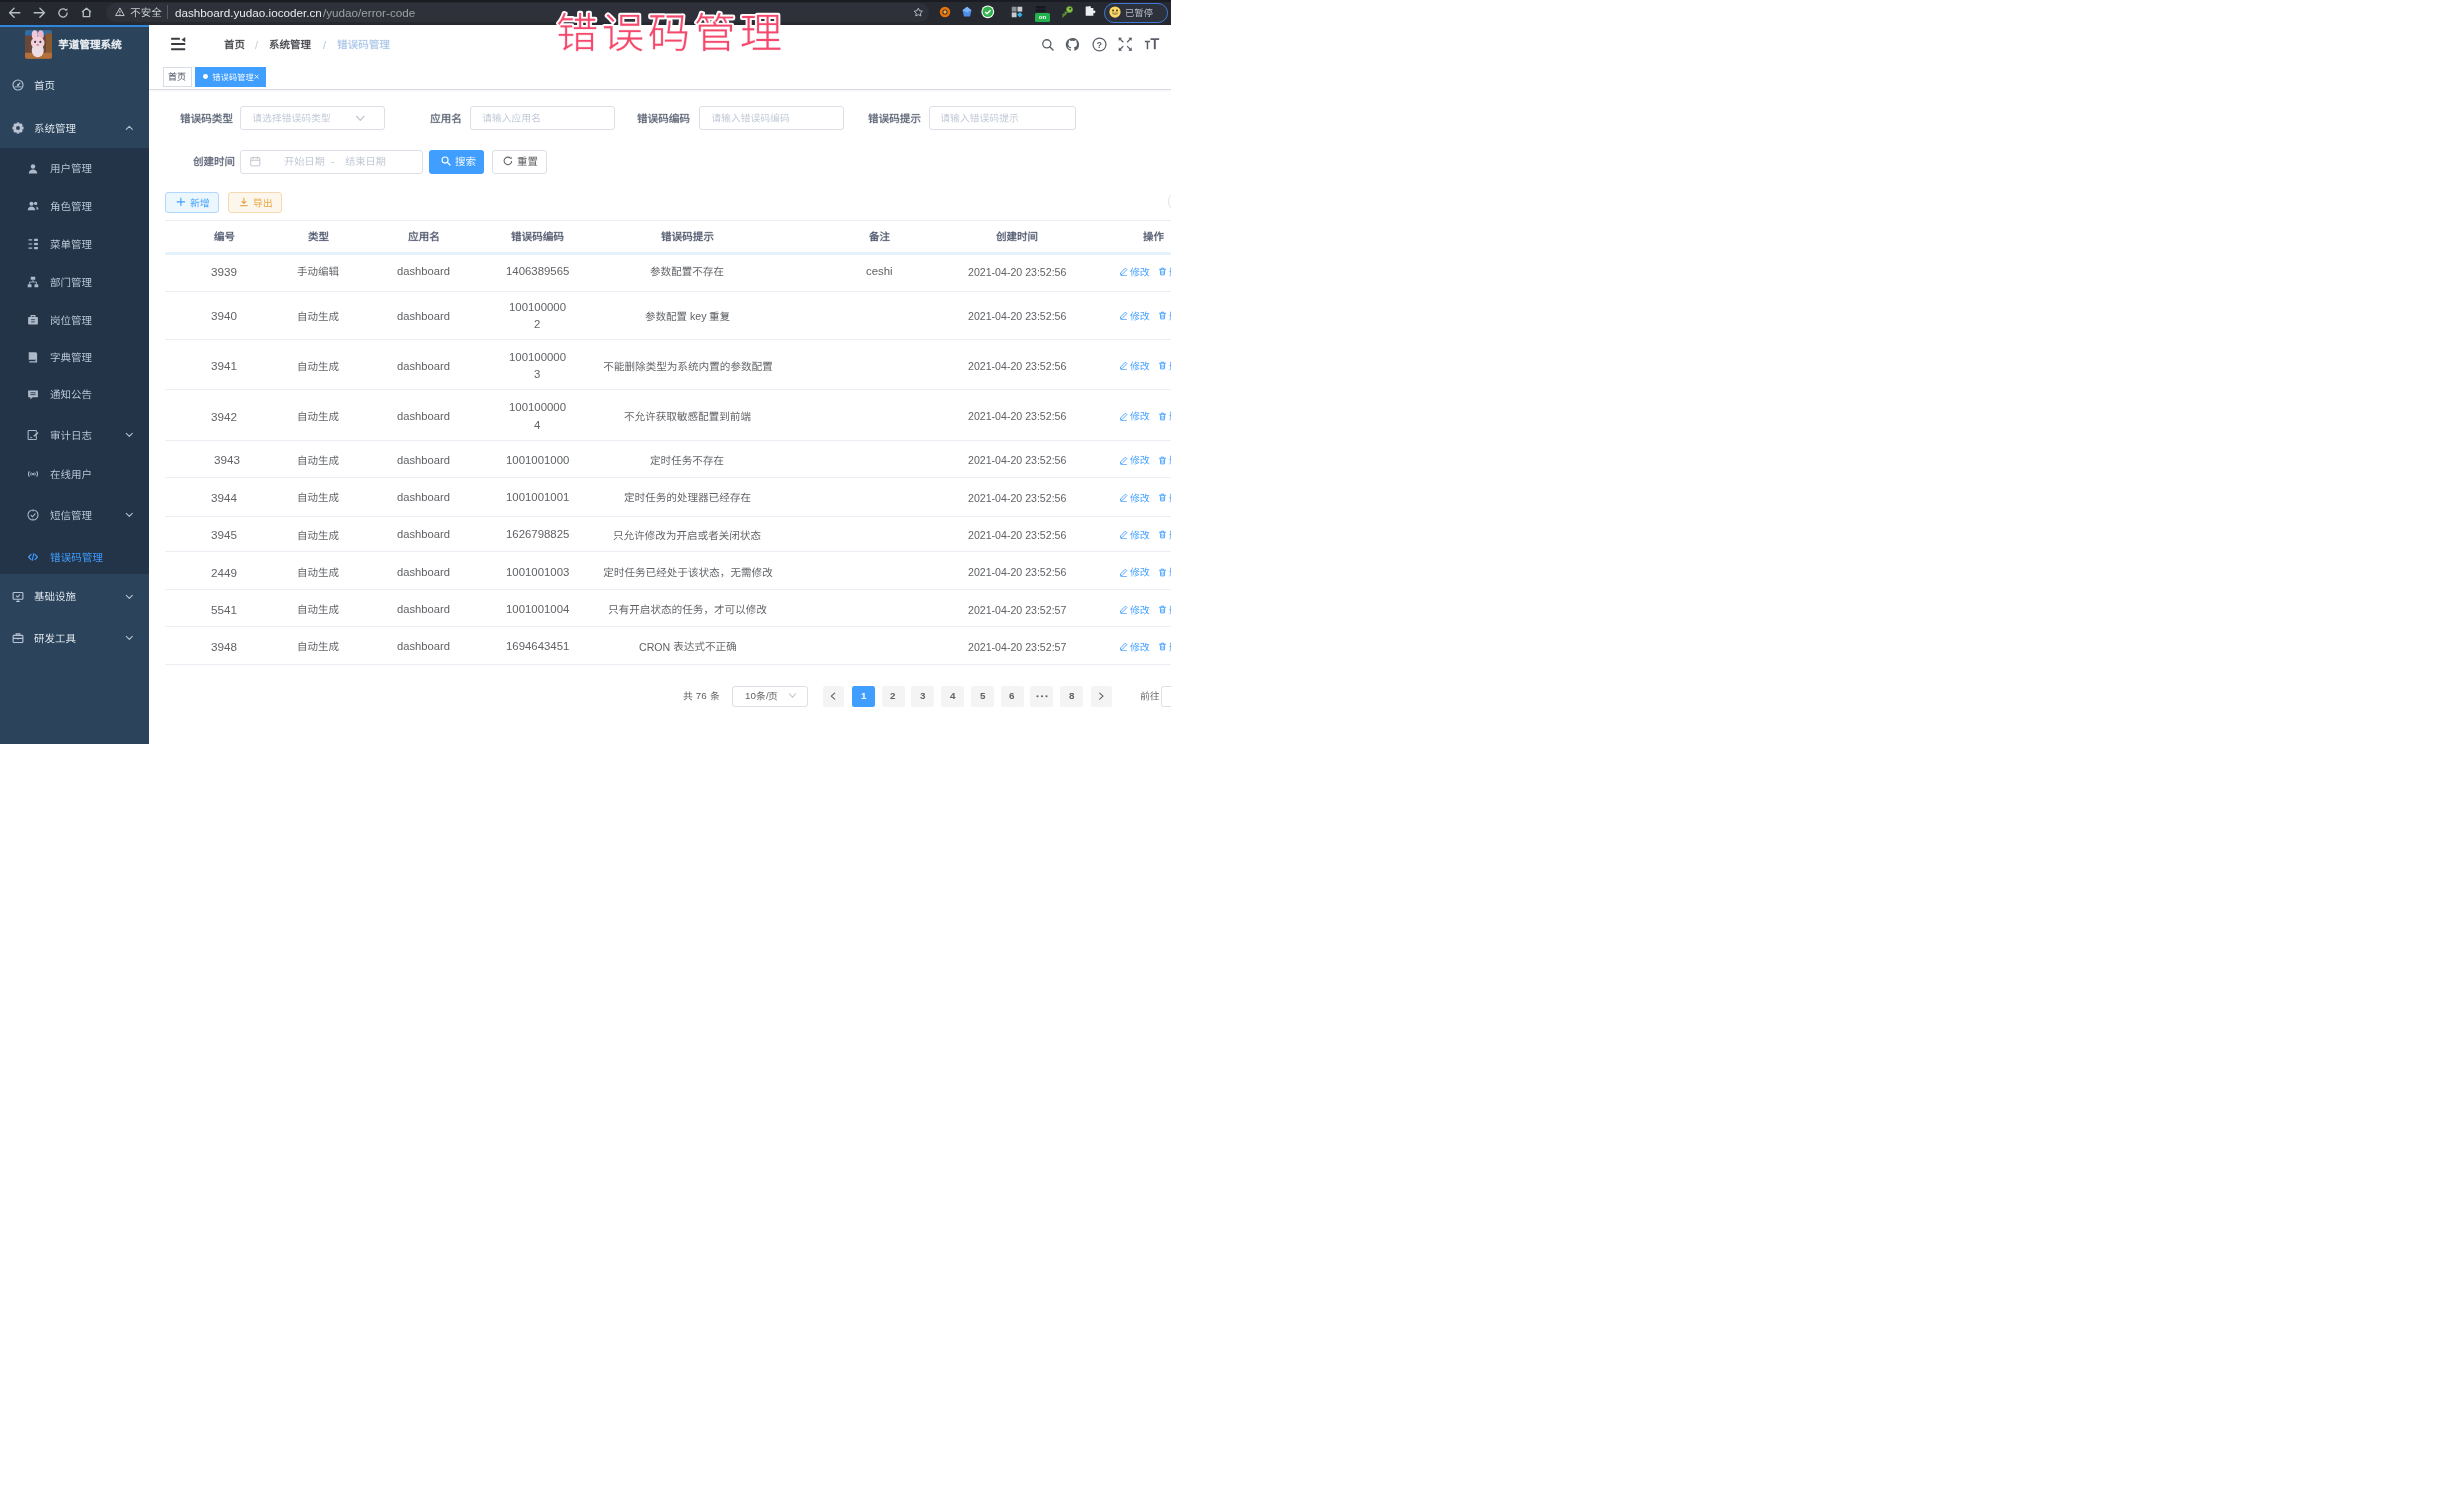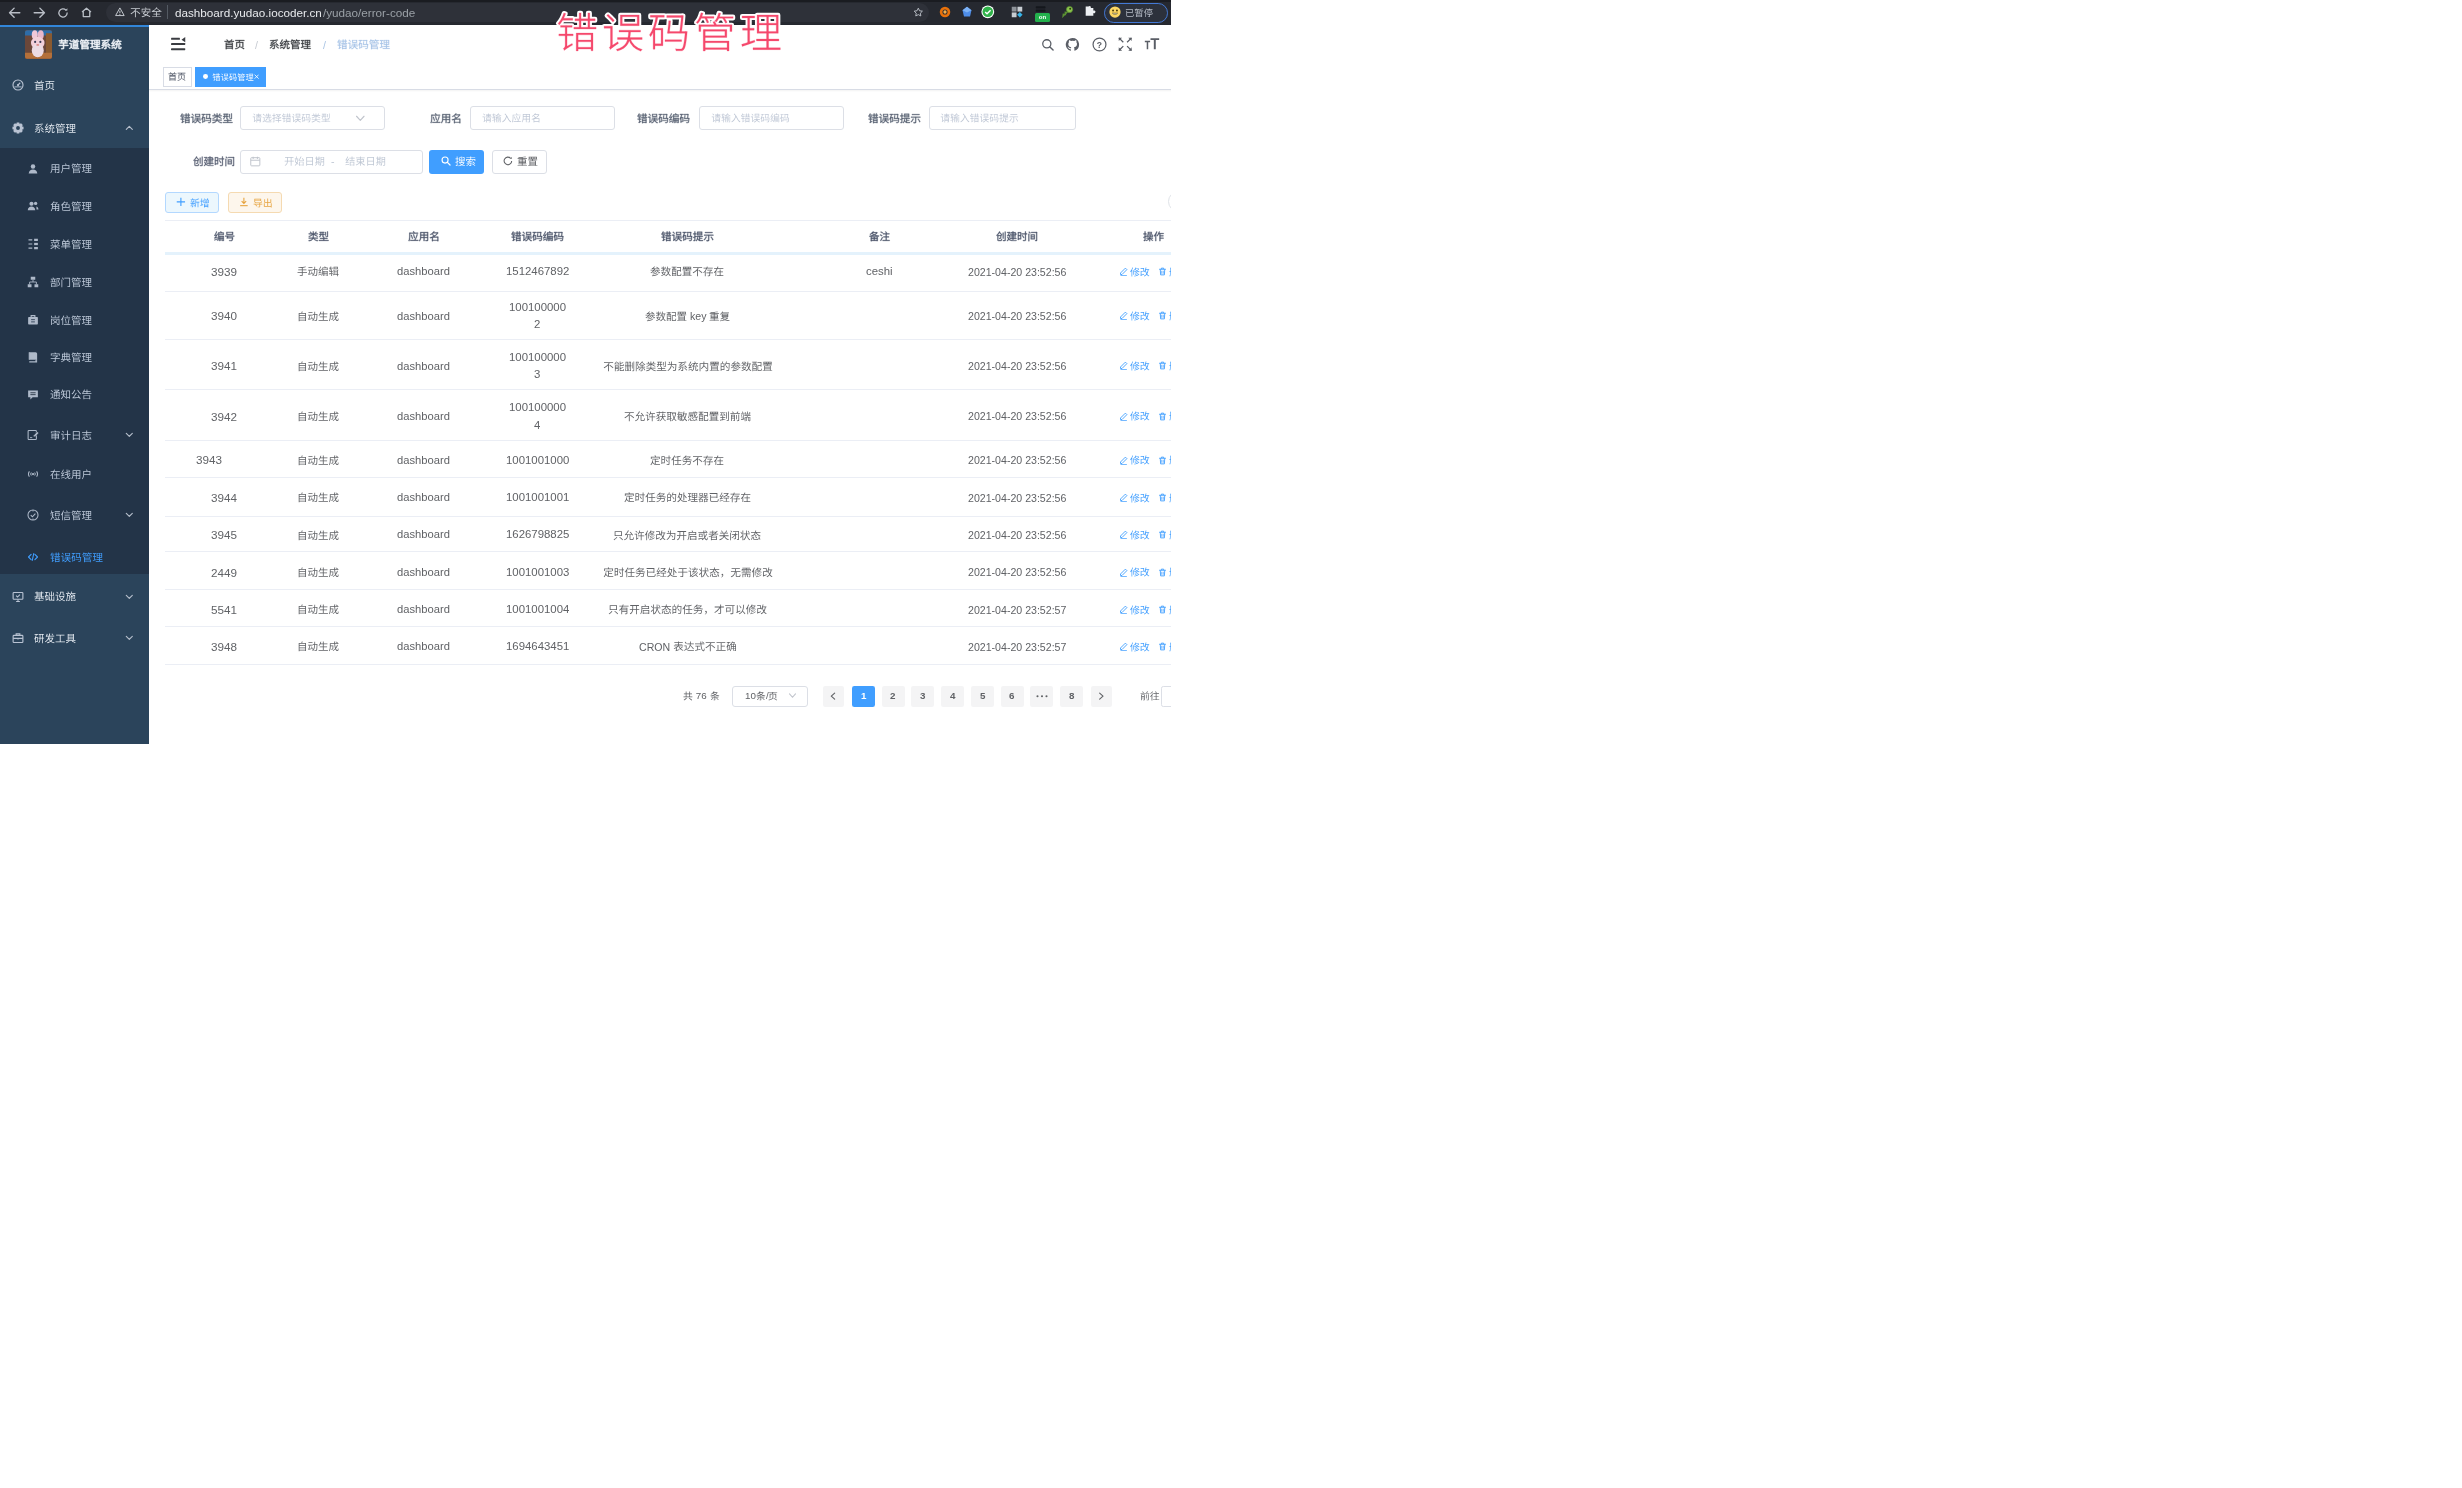--- a/index.html
+++ b/index.html
@@ -1006,21 +1006,21 @@
       <svg width="42" height="10.6" viewBox="0 -880 4000 1000" style="display:block;overflow:visible">
         <g fill="#606266">
           <use href="#u624b" x="0"></use>
           <use href="#u52a8" x="1000"></use>
           <use href="#u7f16" x="2000"></use>
           <use href="#u8f91" x="3000"></use>
         </g>
       </svg>
     </div>
     <div class="a" style="left:397px;top:263px;width:54px;height:17px;font-size:11.2px;color:#606266;line-height:17px;white-space:pre">dashboard</div>
-    <div class="a" style="left:506px;top:263px;width:65px;height:17px;font-size:11.4px;color:#606266;line-height:17px;white-space:pre">1512467892</div>
+    <div class="a" style="left:506px;top:263px;width:65px;height:17px;font-size:11.4px;color:#606266;line-height:17px;white-space:pre">1406389565</div>
     <div class="a" style="left:650px;top:266px;width:74px;height:10.6px;">
       <svg width="74" height="10.6" viewBox="0 -880 7000 1000" style="display:block;overflow:visible">
         <g fill="#606266">
           <use href="#u53c2" x="0"></use>
           <use href="#u6570" x="1000"></use>
           <use href="#u914d" x="2000"></use>
           <use href="#u7f6e" x="3000"></use>
           <use href="#u4e0d" x="4000"></use>
           <use href="#u5b58" x="5000"></use>
           <use href="#u5728" x="6000"></use>
@@ -1242,21 +1242,21 @@
     </div>
     <div class="a" style="left:1169px;top:411px;width:19.7px;height:9.8px;">
       <svg width="19.7" height="9.8" viewBox="0 -880 2000 1000" style="display:block;overflow:visible">
         <g fill="#409eff">
           <use href="#u5220" x="0"></use>
           <use href="#u9664" x="1000"></use>
         </g>
       </svg>
     </div>
     <div class="a" style="left:165px;top:477px;width:1047px;height:0.8px;background:#ebeef5;"></div>
-    <div class="a" style="left:196px;top:451px;width:28px;height:17.6px;font-size:11.7px;color:#606266;line-height:17.6px;white-space:pre">3943</div>
+    <div class="a" style="left:214px;top:451px;width:28px;height:17.6px;font-size:11.7px;color:#606266;line-height:17.6px;white-space:pre">3943</div>
     <div class="a" style="left:297px;top:455px;width:42px;height:10.6px;">
       <svg width="42" height="10.6" viewBox="0 -880 4000 1000" style="display:block;overflow:visible">
         <g fill="#606266">
           <use href="#u81ea" x="0"></use>
           <use href="#u52a8" x="1000"></use>
           <use href="#u751f" x="2000"></use>
           <use href="#u6210" x="3000"></use>
         </g>
       </svg>
     </div>

